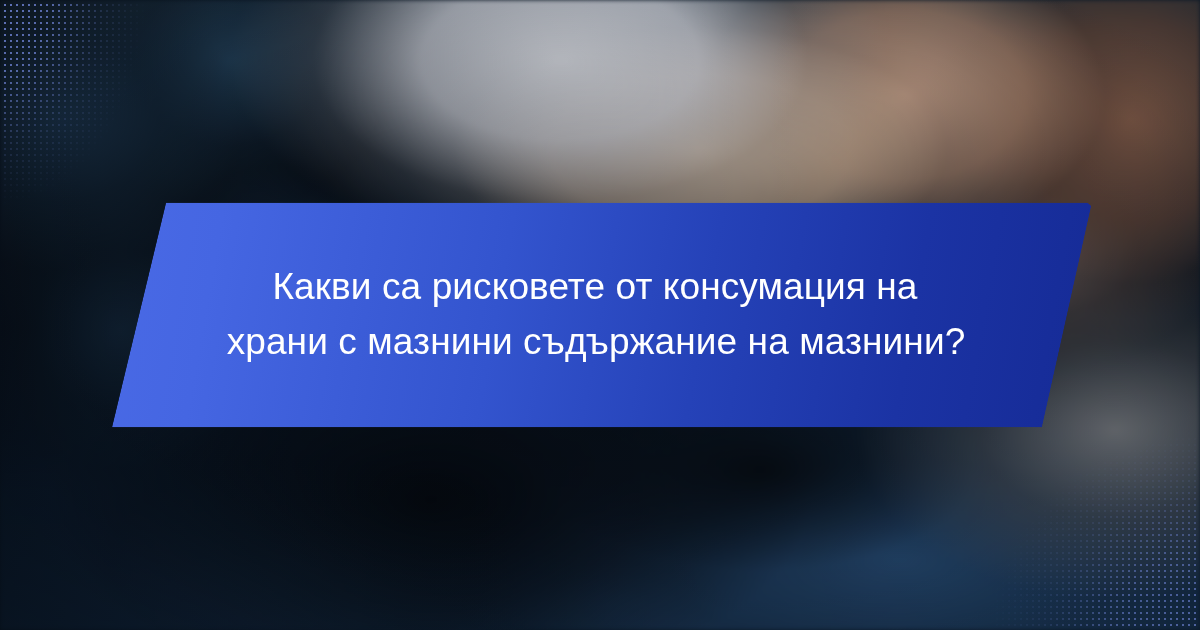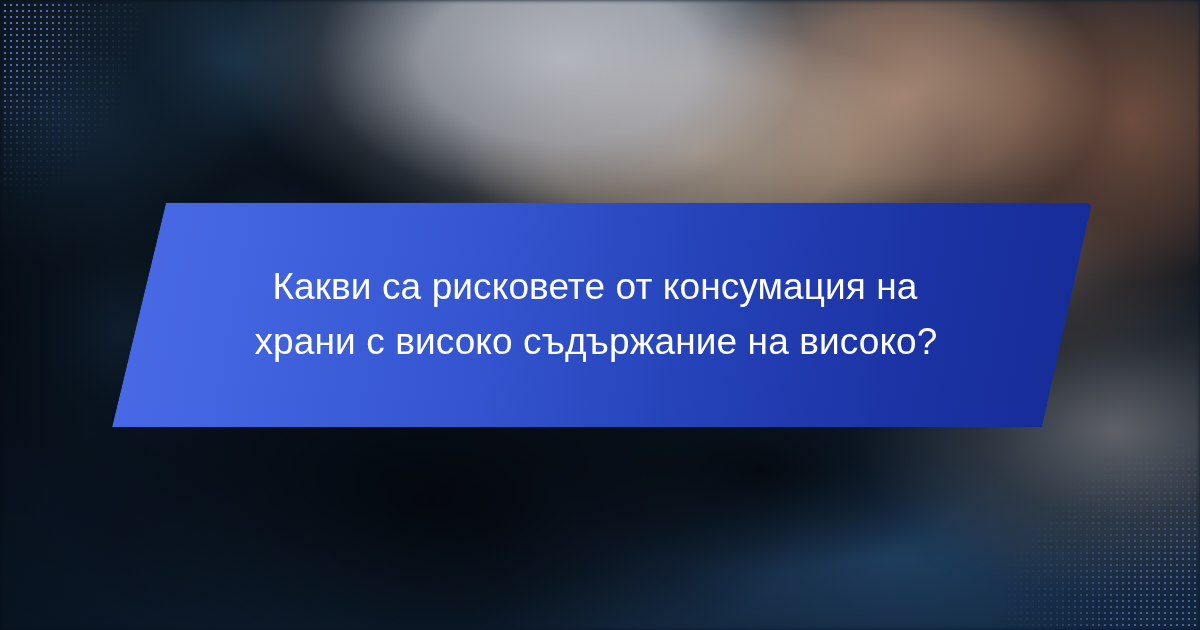--- a/index.html
+++ b/index.html
@@ -155,17 +155,17 @@
 
   <div class="dots dots-tl"></div>
   <div class="dots dots-br"></div>
 
   <div class="card-wrap">
     <div class="card-shape">
       <div class="card-fill"></div>
     </div>
     <div class="card-text">
       <div class="q-line line-1">Какви са рисковете от консумация на</div>
-      <div class="q-line line-2">храни с високо съдържание на високо?</div>
+      <div class="q-line line-2">храни с мазнини съдържание на мазнини?</div>
     </div>
   </div>
 
 </div>
 
 </body></html>

